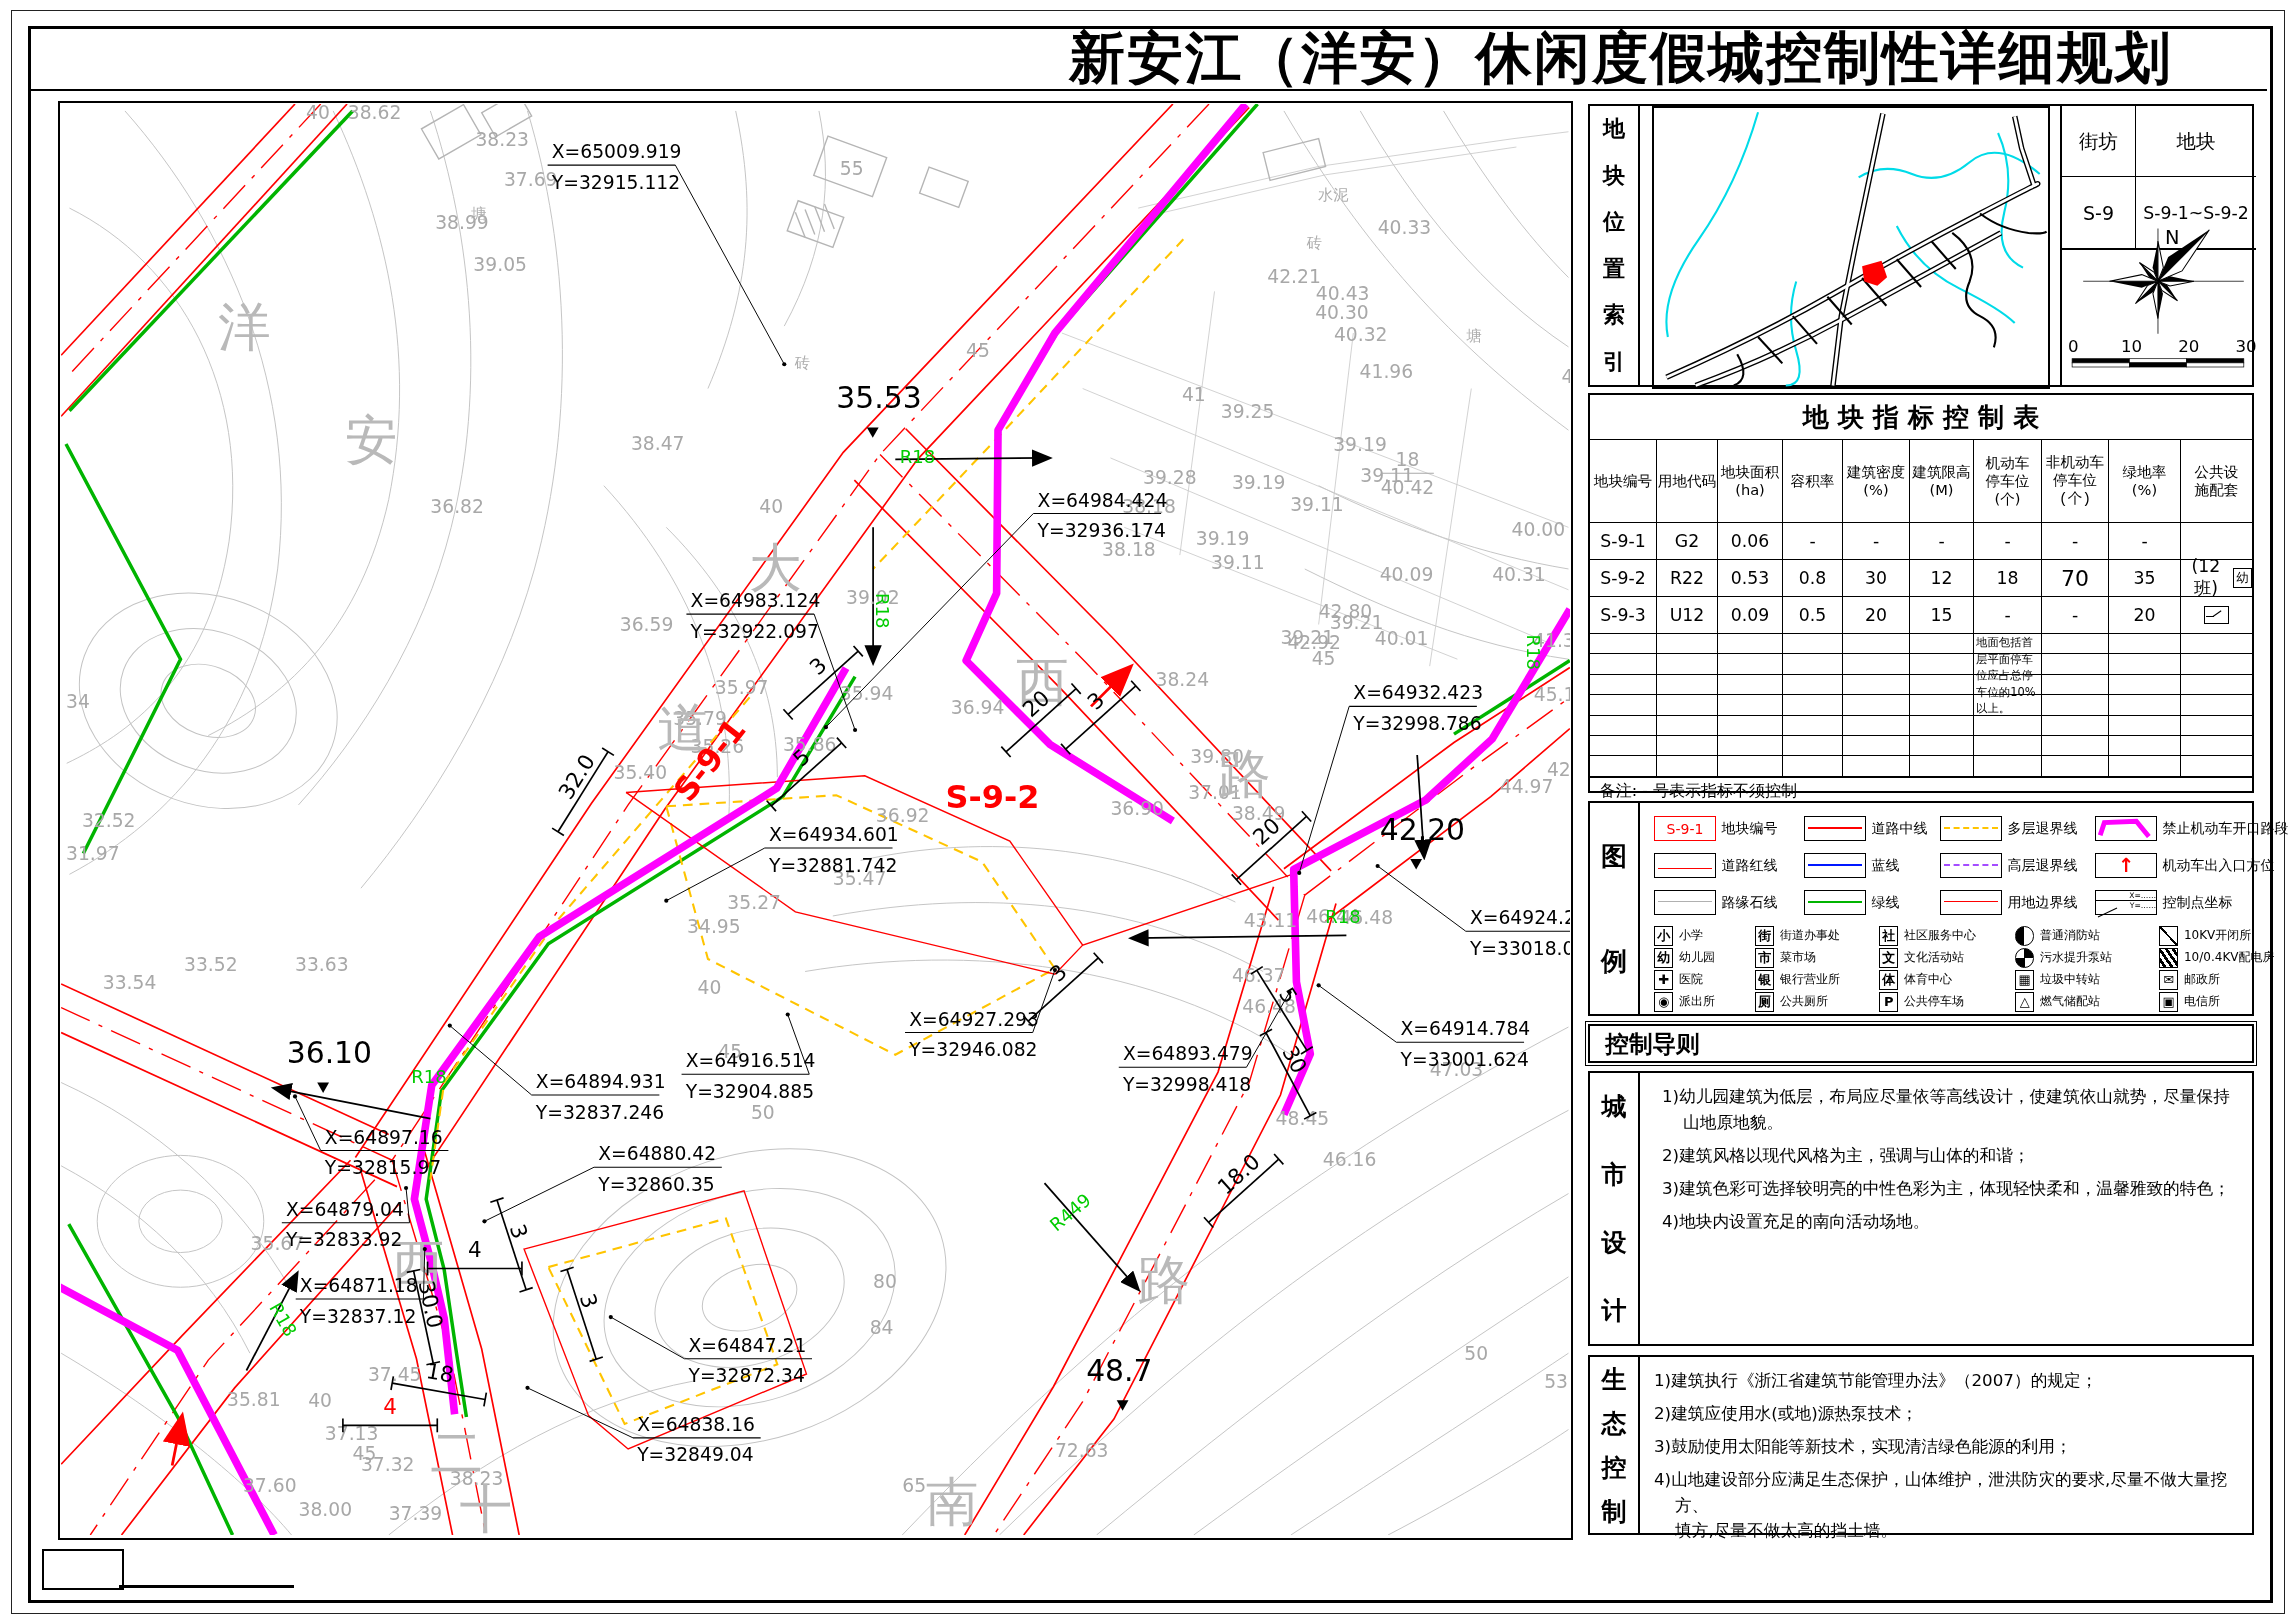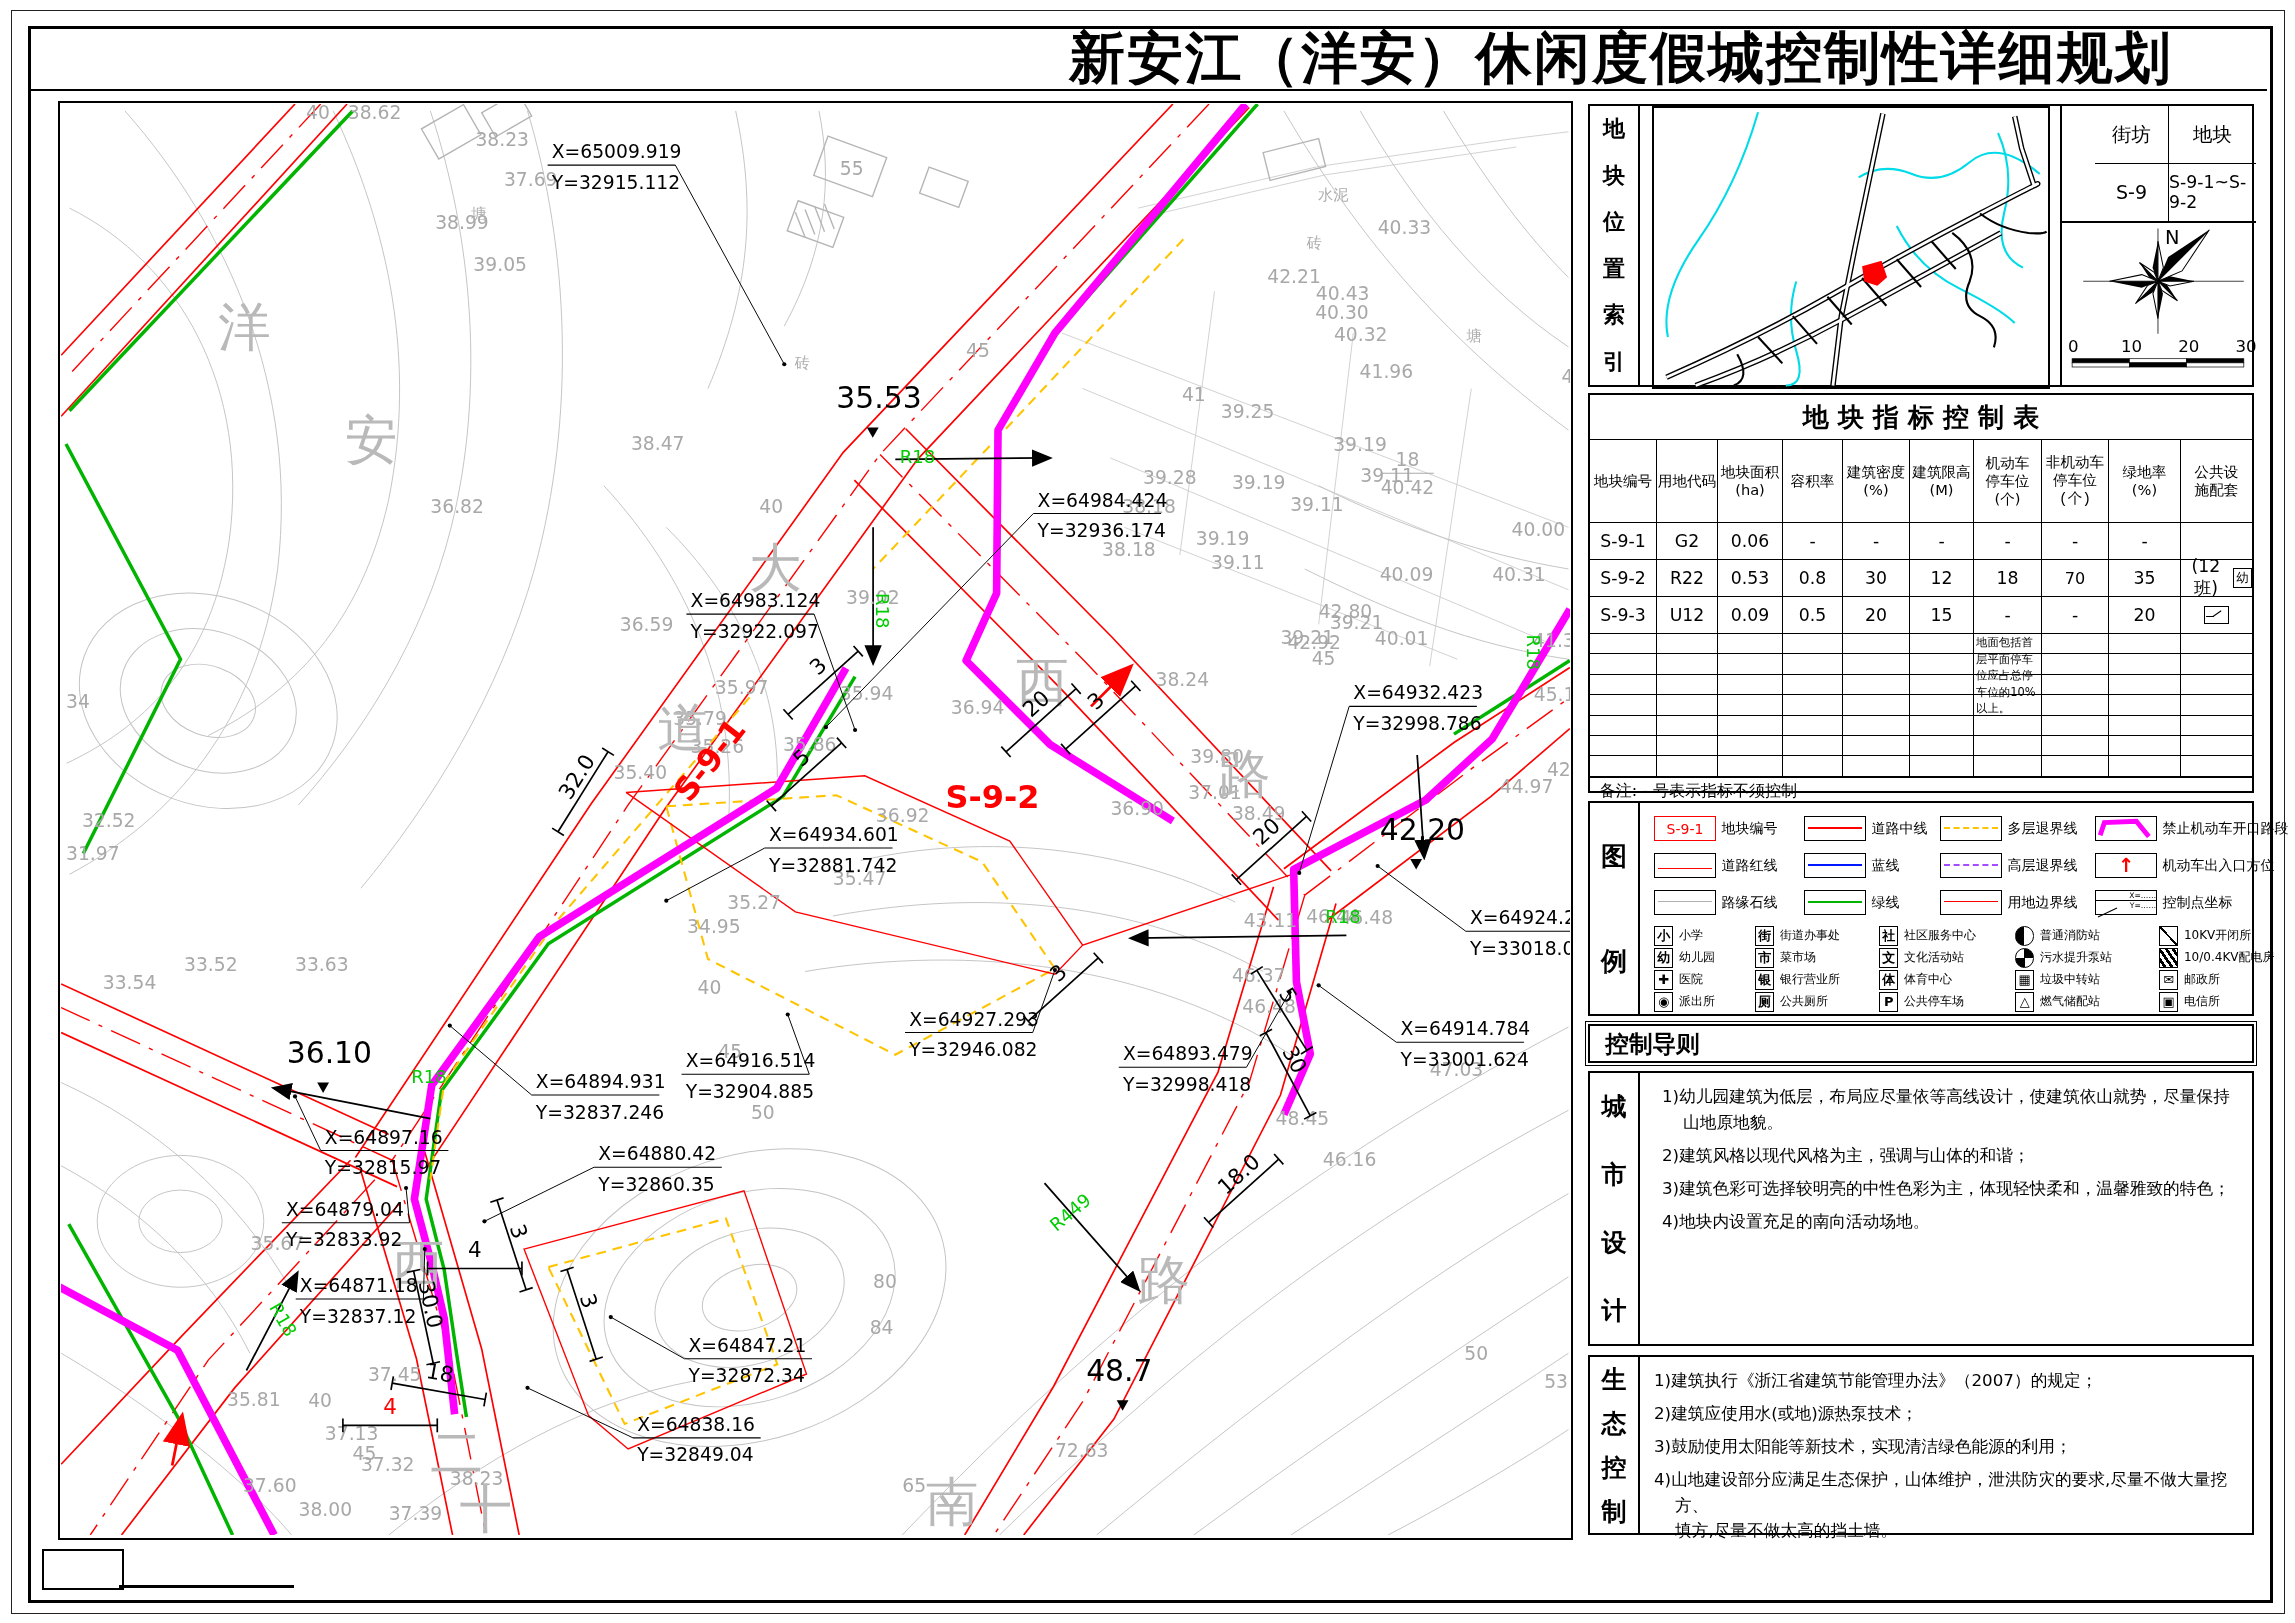--- a/index.html
+++ b/index.html
@@ -544,21 +544,21 @@
           <path d="M250,272 L285,312"></path>
         <path d="M300,245 L335,285"></path>
           <path d="M350,218 L385,258"></path>
           <path d="M400,192 L435,232"></path>
         <path d="M430,180 Q470,210 455,250 Q440,285 470,300 Q500,315 490,345"></path>
         <path d="M120,355 Q140,390 115,400"></path>
         <path d="M470,152 Q500,175 540,180 Q560,182 566,178"></path>
       </g>
       <polygon points="300,228 328,220 336,244 322,256 303,250" fill="#ff0000"></polygon>
     </svg>
-    <div class="abs" style="left:470px;top:0;width:196px;height:117px;border-left:2.1px solid #000;border-bottom:2.1px solid #000;box-sizing:border-box;display:grid;grid-template-columns:74px 1fr;grid-template-rows:1fr 1fr;padding-left:33px;">
+    <div class="abs" style="left:470px;top:0;width:196px;height:144px;border-left:2.1px solid #000;border-bottom:2.1px solid #000;box-sizing:border-box;display:grid;grid-template-columns:74px 1fr;grid-template-rows:1fr 1fr;">
       <div class="abs" style="position:static;border-right:1.4px solid #000;border-bottom:1.4px solid #000;display:flex;align-items:center;justify-content:center;font-size:19.4px;">街坊</div>
       <div style="border-bottom:1.4px solid #000;display:flex;align-items:center;justify-content:center;font-size:19.4px;">地块</div>
       <div style="border-right:1.4px solid #000;display:flex;align-items:center;justify-content:center;font-size:19px;">S-9</div>
       <div style="display:flex;align-items:center;justify-content:center;font-size:17.3px;">S-9-1~S-9-2</div>
     </div>
     <svg id="compass-svg" class="abs" style="left:470px;top:117px;border-left:2.1px solid #000;" width="194" height="162" viewBox="0 0 279 234">
       <line x1="138" y1="8" x2="138" y2="160" stroke="#444" stroke-width="1.5"></line>
       <line x1="30" y1="84" x2="262" y2="84" stroke="#444" stroke-width="1.5"></line>
       <g id="rose">
           <polygon points="138,84 138,26 130.17821432947576,64.64040111664548" fill="#000"></polygon>
@@ -663,21 +663,21 @@
           </div>
           <div class="tcell" style="height: 36px; font-size: 17.3px;">
             <span>30</span>
           </div>
           <div class="tcell" style="height: 36px; font-size: 17.3px;">
             <span>12</span>
           </div>
           <div class="tcell" style="height: 36px; font-size: 17.3px;">
             <span>18</span>
           </div>
-          <div class="tcell" style="height: 36px; font-size: 16px;">
+          <div class="tcell" style="height: 36px; font-size: 22px;">
             <span>70</span>
           </div>
           <div class="tcell" style="height: 36px; font-size: 17.3px;">
             <span>35</span>
           </div>
           <div class="tcell" style="height: 36px; font-size: 17.3px;">
             <span>(12班)</span>
             <span style="display: inline-flex; width: 18px; height: 18px; border: 1.4px solid rgb(0, 0, 0); align-items: center; justify-content: center; font-size: 12.5px; margin-left: 2.1px;">幼</span>
           </div>
         </div>

